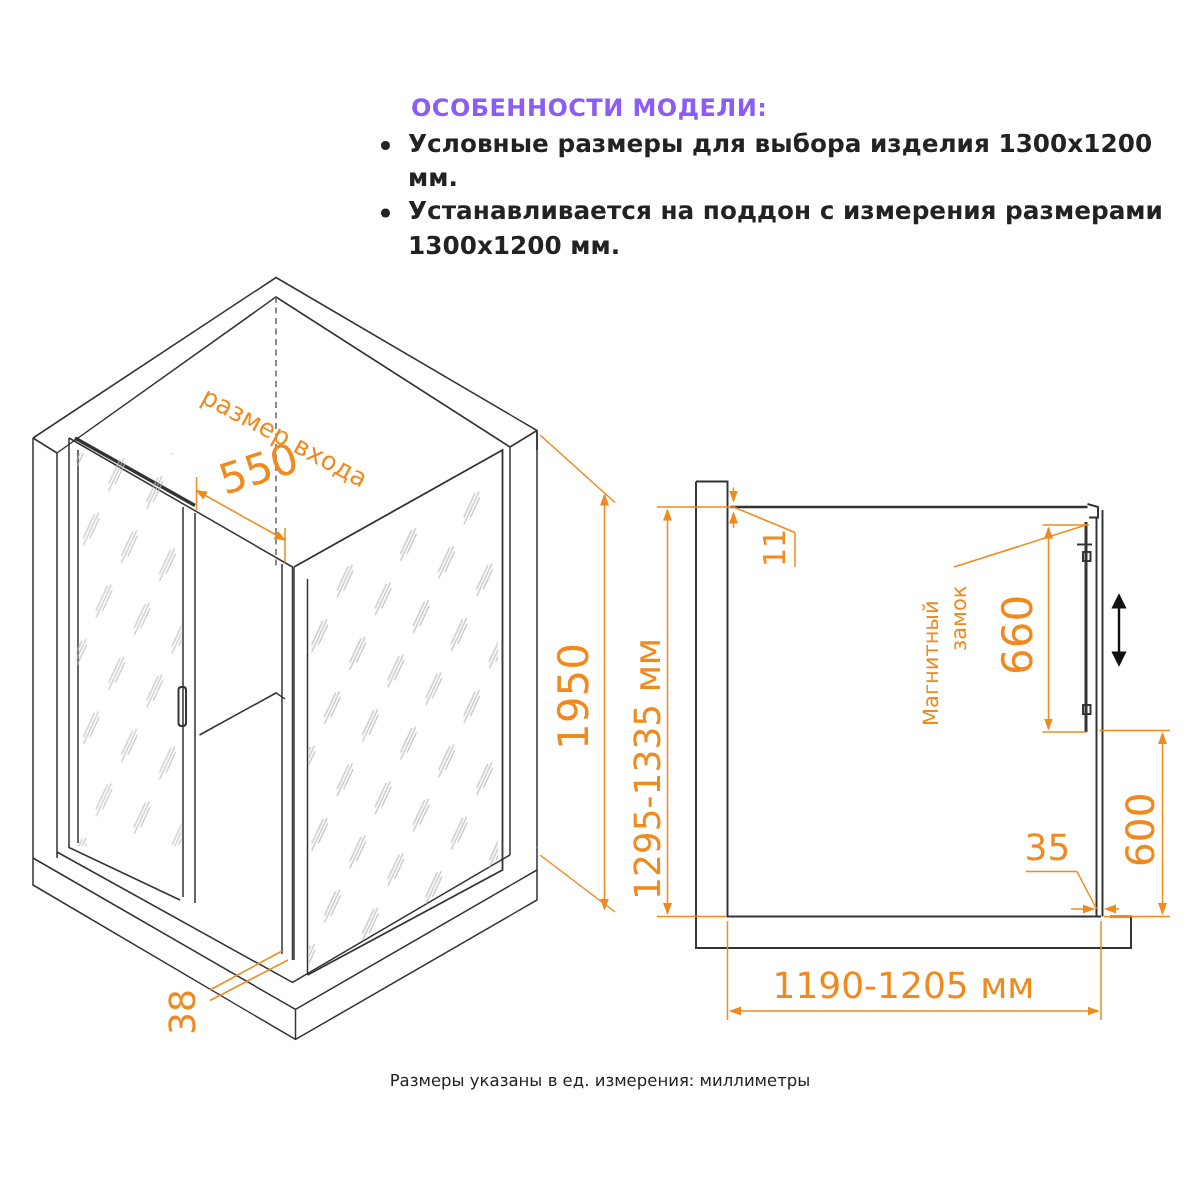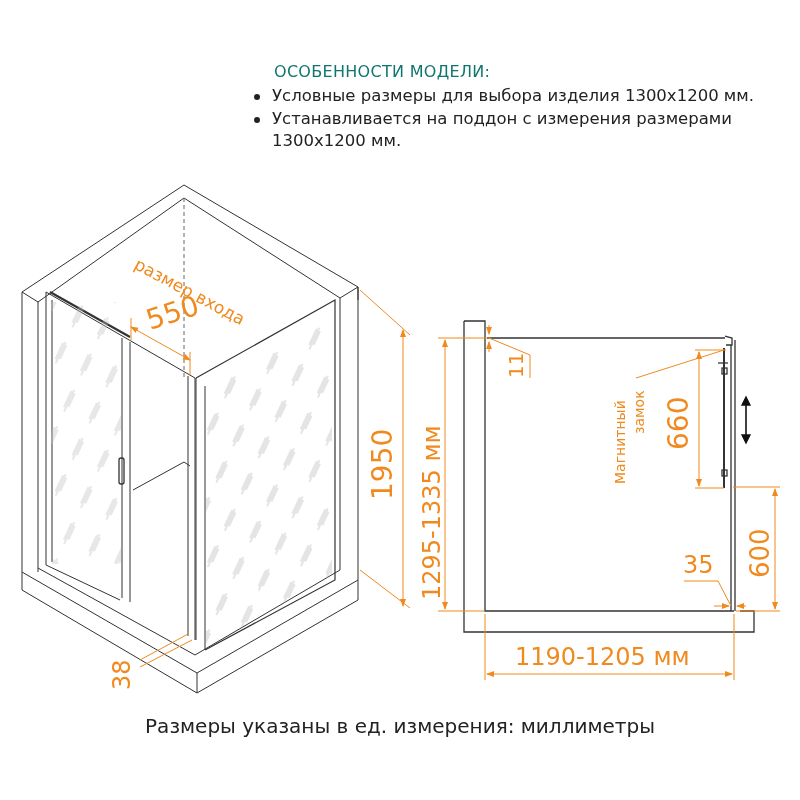--- a/index.html
+++ b/index.html
@@ -1,22 +1,22 @@
 <!DOCTYPE html>
 <html><head>
 <meta charset="utf-8">
 <style>
   html, body { margin: 0; padding: 0; background: #ffffff; }
   body { width: 800px; height: 800px; position: relative; overflow: hidden; font-family: "DejaVu Sans", "Liberation Sans", sans-serif; }
   .features { position: absolute; left: 250px; top: 62px; width: 540px; }
-  .features-title { color: #0f766e; font-weight: normal; font-size: 16px; letter-spacing: 0.3px; margin-left: 24px; margin-bottom: 4px; }
-  .features ul { list-style: none; margin: 0; padding: 0; }
+  .features-title { color: #8b5cf6; font-weight: bold; font-size: 16px; letter-spacing: 0.3px; margin-left: 24px; margin-bottom: 4px; }
+  .features ul { list-style: none; margin: 0; padding: 0; font-weight: bold; }
   .features li { position: relative; padding-left: 22px; font-size: 16.5px; color: #222222; line-height: 22.5px; }
   .features li::before { content: ""; position: absolute; left: 4px; top: 9px; width: 6px; height: 6px; border-radius: 50%; background: #222222; }
-  .footnote { position: absolute; left: 0; width: 800px; top: 714px; text-align: center; font-size: 20px; color: #222222; }
+  .footnote { position: absolute; left: 0; width: 800px; top: 714px; text-align: center; font-size: 11px; color: #222222; }
   svg { position: absolute; left: 0; top: 0; }
   .o { fill: #f08a1e; font-family: "DejaVu Sans", "Liberation Sans", sans-serif; }
 </style>
 </head>
 <body>
 
 <div class="features">
   <div class="features-title">ОСОБЕННОСТИ МОДЕЛИ:</div>
   <ul>
     <li>Условные размеры для выбора изделия 1300x1200 мм.</li>

